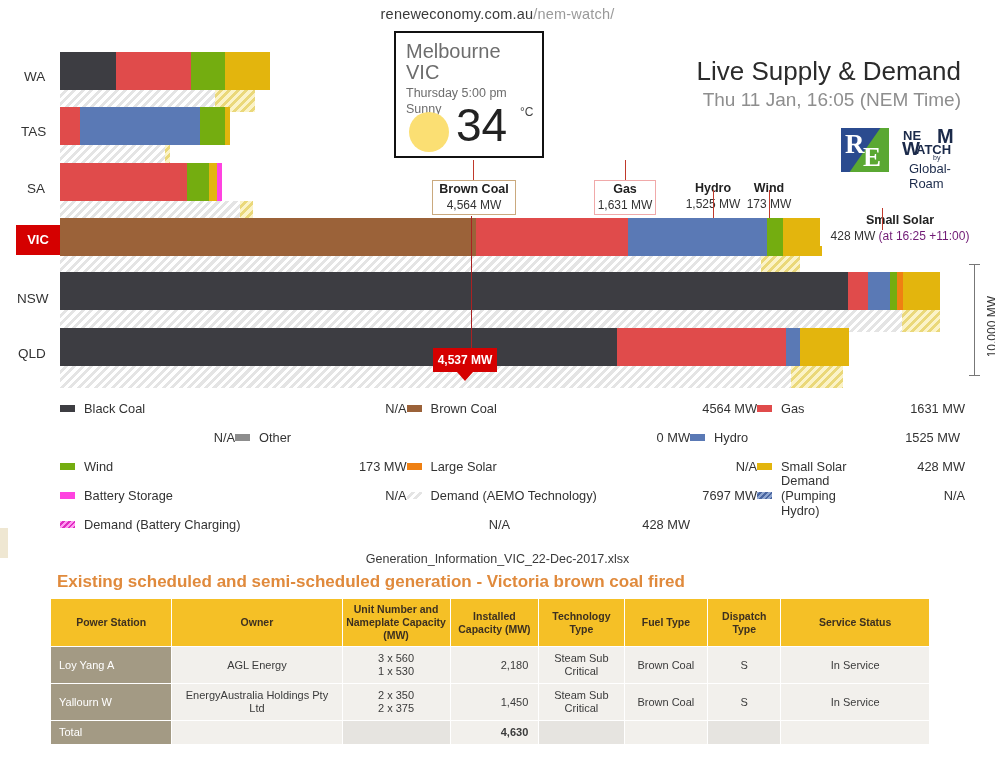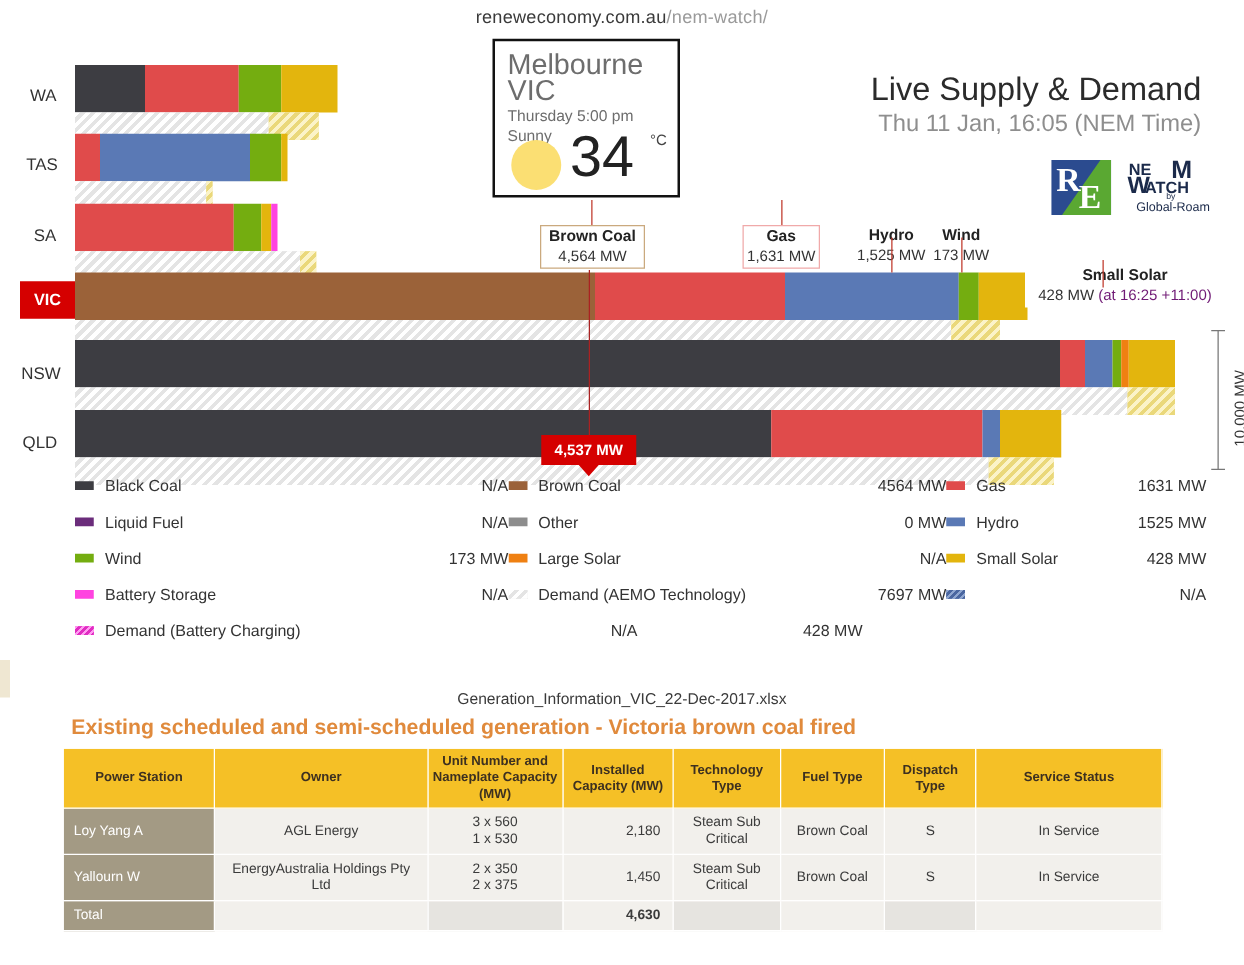--- a/index.html
+++ b/index.html
@@ -28,30 +28,30 @@
      background:#5aa832;clip-path:polygon(100% 0,100% 100%,18% 100%,82% 0);}
   .re-logo .letters{position:absolute;left:0;top:0;width:48px;height:44px;
      color:#fff;font-weight:bold;font-size:27px;font-family:"Liberation Serif",serif;}
   .re-logo .letters span{position:absolute;}
   .re-logo .lR{left:4px;top:1px;}
   .re-logo .lE{left:22px;top:14px;}
   .nem-logo{position:relative;width:74px;height:44px;color:#1b2a4a;}
   .nem-logo .n1{position:absolute;left:0;top:0;font-size:13px;font-weight:bold;letter-spacing:0px;}
   .nem-logo .n2{position:absolute;left:0;top:14px;font-size:13px;font-weight:bold;}
   .nem-logo .n3{position:absolute;left:30px;top:26px;font-size:7px;}
-  .nem-logo .n4{position:absolute;left:6px;top:33px;font-size:10px;}
+  .nem-logo .n4{position:absolute;left:6px;top:33px;font-size:13px;}
   .nem-logo .bigM{position:absolute;left:34px;top:-2px;font-size:20px;font-weight:bold;line-height:20px;}
   .nem-logo .bigW{position:absolute;left:-1px;top:11px;font-size:19px;font-weight:bold;line-height:19px;}
 
   
   .weather{
     position:absolute;left:394px;top:31px;width:150px;height:127px;
     background:#fff;border:2px solid #111;box-sizing:border-box;padding:8px 10px;
   }
-  .weather .city{font-size:23px;color:#6d6d6d;line-height:21px;}
+  .weather .city{font-size:20px;color:#6d6d6d;line-height:21px;}
   .weather .when{font-size:12.5px;color:#6d6d6d;line-height:16px;margin-top:2px;}
   .weather .cond{font-size:12.5px;color:#6d6d6d;line-height:16px;}
   .weather .sun{position:absolute;left:13px;top:79px;width:40px;height:40px;border-radius:50%;background:#fbdf73;}
   .weather .temp{position:absolute;left:60px;top:66px;font-size:46px;color:#222;line-height:52px;}
   .weather .deg{position:absolute;left:124px;top:72px;font-size:12px;color:#444;}
 
   
   .chart{position:absolute;left:0;top:0;width:995px;height:385px;}
   .rowlabel{position:absolute;font-size:13.5px;color:#333;}
   .bar-gen{position:absolute;height:38px;display:flex;}
@@ -90,21 +90,21 @@
   .mwflag .tri{position:absolute;left:50%;margin-left:-8px;bottom:-9px;width:0;height:0;
      border-left:8px solid transparent;border-right:8px solid transparent;border-top:9px solid #d50000;}
 
   .axis{position:absolute;right:20px;top:264px;width:1px;height:112px;background:#777;}
   .axis-cap-t{position:absolute;right:15px;top:264px;width:11px;height:1px;background:#777;}
   .axis-cap-b{position:absolute;right:15px;top:375px;width:11px;height:1px;background:#777;}
   .axis-lbl{position:absolute;right:-4px;top:296px;font-size:12px;color:#333;
      writing-mode:vertical-rl;transform:rotate(180deg);white-space:nowrap;}
 
   
-  .legend{position:absolute;left:60px;top:374px;width:905px;}
+  .legend{position:absolute;left:60px;top:394px;width:905px;}
   .lg-row{display:flex;height:29px;align-items:center;}
   .lg-cell{display:flex;align-items:center;}
   .lg-cell.c1{width:275px;}
   .lg-cell.c2{width:175px;justify-content:flex-end;}
   .lg-cell.c3{width:275px;}
   .lg-cell.c4{width:180px;justify-content:flex-end;}
   .sw{width:15px;height:7px;margin-right:9px;flex:0 0 auto;}
   .lg-lbl{font-size:12.8px;color:#333;}
   .lg-val{font-size:12.8px;color:#333;}
 
@@ -276,21 +276,21 @@
   <div class="callout" style="left:820px;top:212px;width:160px;height:34px;">
     <div class="ttl">Small Solar</div>
     <div class="val">
       <span>428 MW</span>
       <span style="color:#701a75">(at 16:25 +11:00)</span>
     </div>
   </div>
   <div class="vline" style="left:882px;top:208px;height:22px;"></div>
 
   <div class="leader" style="left:471px;top:216px;height:132px;"></div>
-  <div class="mwflag" style="left:433px;top:348px;width:76px;height:24px;">
+  <div class="mwflag" style="left:433px;top:348px;width:64px;height:24px;">
     <span>4,537 MW</span>
     <div class="tri"></div>
   </div>
 
   <div class="axis"></div>
   <div class="axis-cap-t"></div>
   <div class="axis-cap-b"></div>
   <div class="axis-lbl">10,000 MW</div>
 </div>
 
@@ -313,24 +313,20 @@
     <div class="lg-cell c3" style="width:150px">
       <span class="sw" style="background:#e04b4b"></span>
       <span class="lg-lbl">Gas</span>
       </div>
     <div class="lg-cell c4" style="width:120px">
       <span class="lg-val">1631 MW</span>
       </div>
   </div>
 
   <div class="lg-row">
-    <div class="lg-cell c1">
-      <span class="sw" style="background:#6b2d7b"></span>
-      <span class="lg-lbl">Liquid Fuel</span>
-      </div>
     <div class="lg-cell c2">
       <span class="lg-val">N/A</span>
       </div>
     <div class="lg-cell c3">
       <span class="sw" style="background:#8d8d8d"></span>
       <span class="lg-lbl">Other</span>
       </div>
     <div class="lg-cell c4">
       <span class="lg-val">0 MW</span>
       </div>
@@ -377,20 +373,21 @@
       </div>
     <div class="lg-cell c3">
       <span class="sw hatch-grey"></span>
       <span class="lg-lbl">Demand (AEMO Technology)</span>
       </div>
     <div class="lg-cell c4">
       <span class="lg-val">7697 MW</span>
       </div>
     <div class="lg-cell c3" style="width:150px">
       <span class="sw" style="background:#5a79b5;background-image:repeating-linear-gradient(135deg,#8fa6d0 0 2px,#4a66a0 2px 4px)"></span>
+      <span class="lg-lbl">Demand (Pumping Hydro)</span>
       </div>
     <div class="lg-cell c4" style="width:120px">
       <span class="lg-val">N/A</span>
       </div>
   </div>
 
   <div class="lg-row">
     <div class="lg-cell c1">
       <span class="sw" style="background:#ff43e0;background-image:repeating-linear-gradient(135deg,#ff9bf0 0 2px,#e02cc2 2px 4px)"></span>
       <span class="lg-lbl">Demand (Battery Charging)</span>

